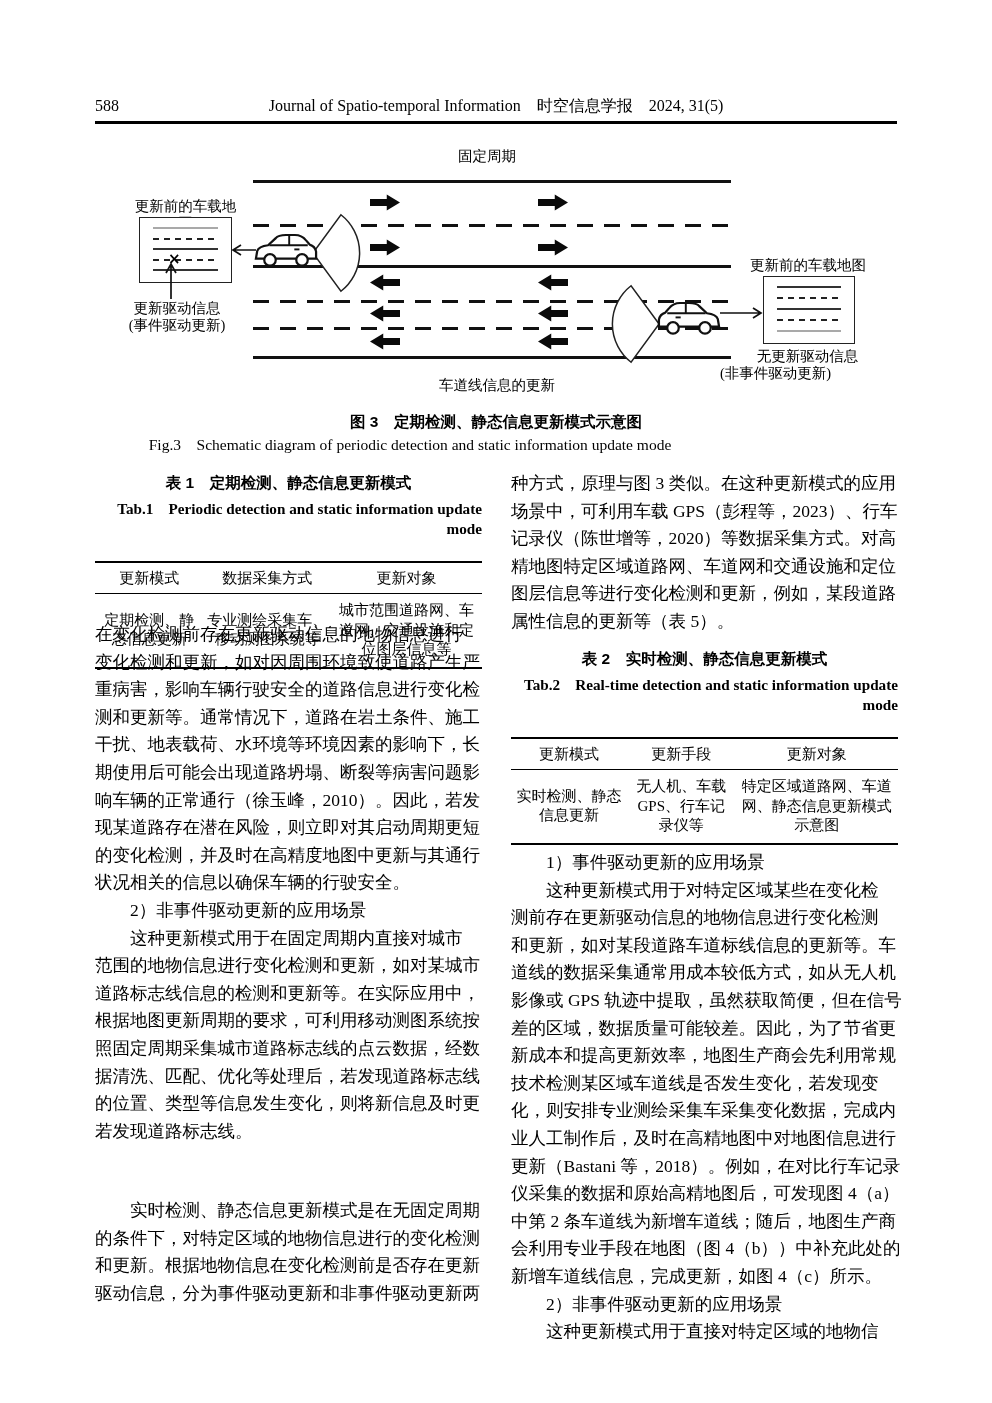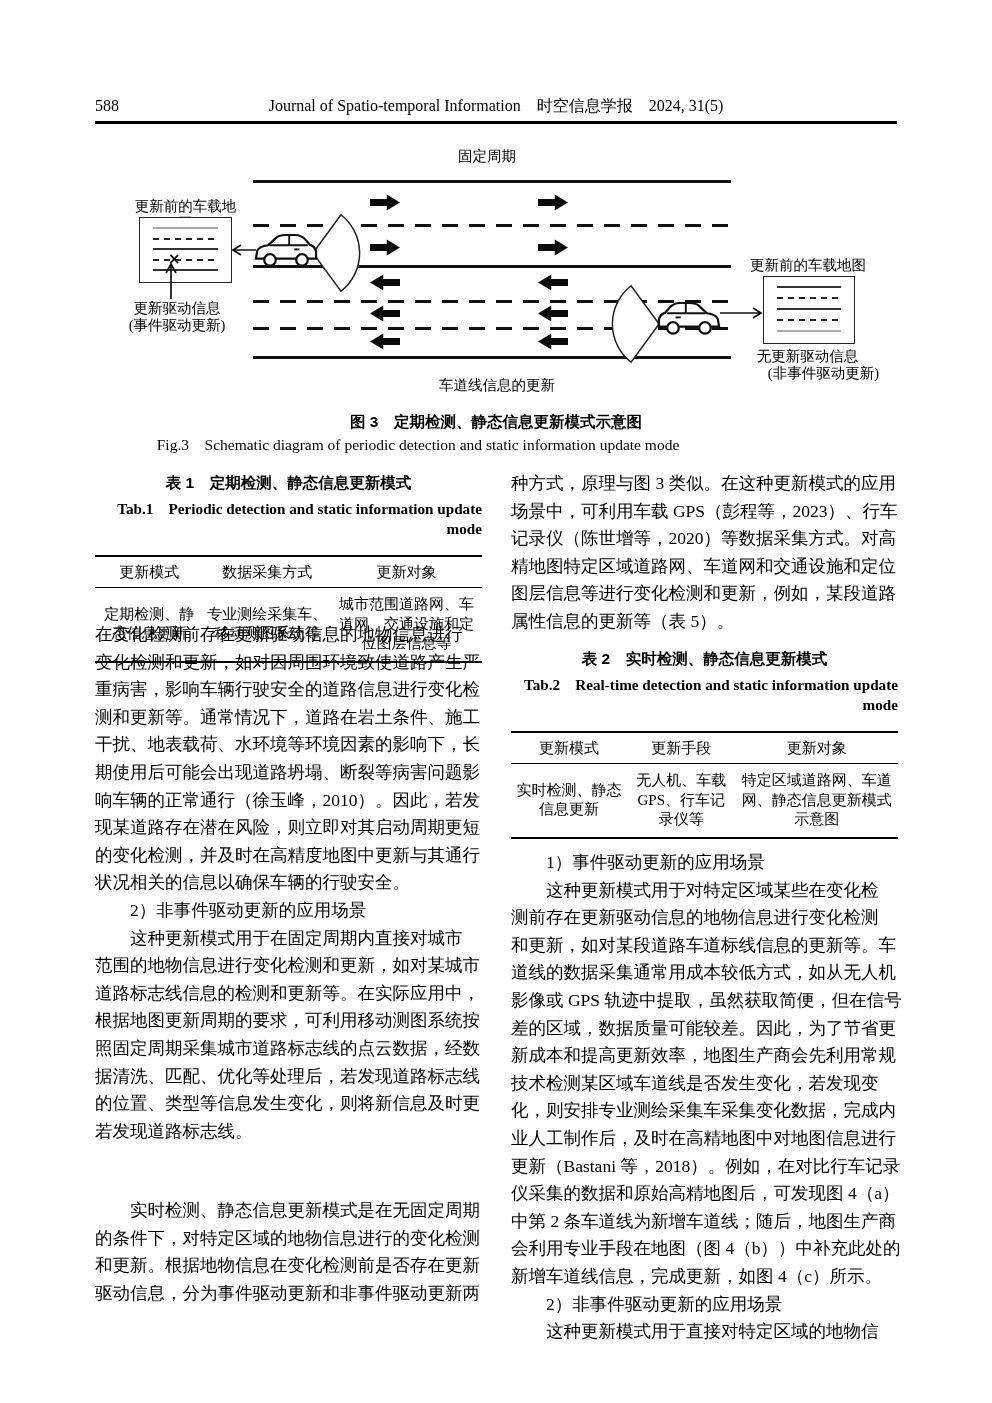--- a/index.html
+++ b/index.html
@@ -20,21 +20,21 @@
   .mline-dash{position:absolute;left:13px;right:13px;height:1.8px;
               background:repeating-linear-gradient(to right,#222 0 6px,transparent 6px 11px);}
   .cross{position:absolute;font-size:15px;font-weight:bold;line-height:10px;font-family:"DejaVu Sans",sans-serif;}
   
   .cap-cn{font-size:15.5px;font-weight:bold;font-family:"Liberation Sans","DejaVu Sans",sans-serif;white-space:pre-wrap;}
   .cap-en{font-size:15.5px;font-family:"Liberation Serif","DejaVu Serif",serif;white-space:pre-wrap;}
   .tbl-title-cn{font-size:15.5px;font-weight:bold;font-family:"Liberation Sans","DejaVu Sans",sans-serif;
                 text-align:center;white-space:pre-wrap;margin-bottom:5px;}
   .tbl-title-en{font-size:15.2px;font-weight:bold;font-family:"Liberation Serif","DejaVu Serif",serif;
                 text-align:right;white-space:pre-wrap;}
-  table.dtable{width:100%;border-collapse:collapse;margin-top:17px;
+  table.dtable{width:100%;border-collapse:collapse;margin-top:23px;
                border-top:2.2px solid #000;border-bottom:2.2px solid #000;}
   table.dtable th{font-weight:normal;font-size:15px;padding:6px 2px 5px 2px;border-bottom:1.4px solid #000;}
   table.dtable td{font-size:15px;line-height:19.5px;padding:7px 3px;text-align:center;vertical-align:middle;}
   
   .col{width:387px;}
   .tline{height:27.6px;line-height:27.6px;font-size:17.5px;white-space:pre;overflow:visible;}
   .sec-head{font-size:18px;font-weight:bold;font-family:"Liberation Sans","DejaVu Sans",sans-serif;white-space:pre;}
   svg{display:block;}
 </style>
 </head>
@@ -137,26 +137,26 @@
     <div class="mline-dash" style="top:20px;"></div>
     <div class="mline-solid" style="top:31px;"></div>
     <div class="mline-dash" style="top:42px;"></div>
     <div class="mline-gray" style="top:53px;"></div>
   </div>
 
   <svg class="abs" style="left:719px;top:307px;" width="44" height="12" viewBox="0 0 44 12">
     <path d="M1,6 L41,6 M34,1 L42,6 L34,11" fill="none" stroke="#111" stroke-width="1.7"></path>
   </svg>
   <div class="abs figlabel ctr" style="left:740px;top:348px;width:135px;">无更新驱动信息</div>
-  <div class="abs figlabel ctr" style="left:736px;top:365px;width:143px;text-align:right;">(非事件驱动更新)</div>
+  <div class="abs figlabel ctr" style="left:704px;top:365px;width:143px;">(非事件驱动更新)</div>
 
   <div class="abs figlabel ctr" style="left:412px;top:377px;width:170px;">车道线信息的更新</div>
 
   <div class="abs cap-cn ctr" style="left:0;top:412px;width:992px;">图 3　定期检测、静态信息更新模式示意图</div>
-  <div class="abs cap-en ctr" style="left:16px;top:435px;width:804px;">Fig.3　Schematic diagram of periodic detection and static information update mode</div>
+  <div class="abs cap-en ctr" style="left:8px;top:435px;width:804px;">Fig.3　Schematic diagram of periodic detection and static information update mode</div>
 
   <div class="abs col" style="left:95px;top:473px;">
     <div class="tbl-title-cn">表 1　定期检测、静态信息更新模式</div>
     <div class="tbl-title-en">Tab.1　Periodic detection and static information update mode</div>
     <table class="dtable">
       <colgroup>
           <col style="width:28%">
           <col style="width:33%">
           <col style="width:39%">
         </colgroup>

